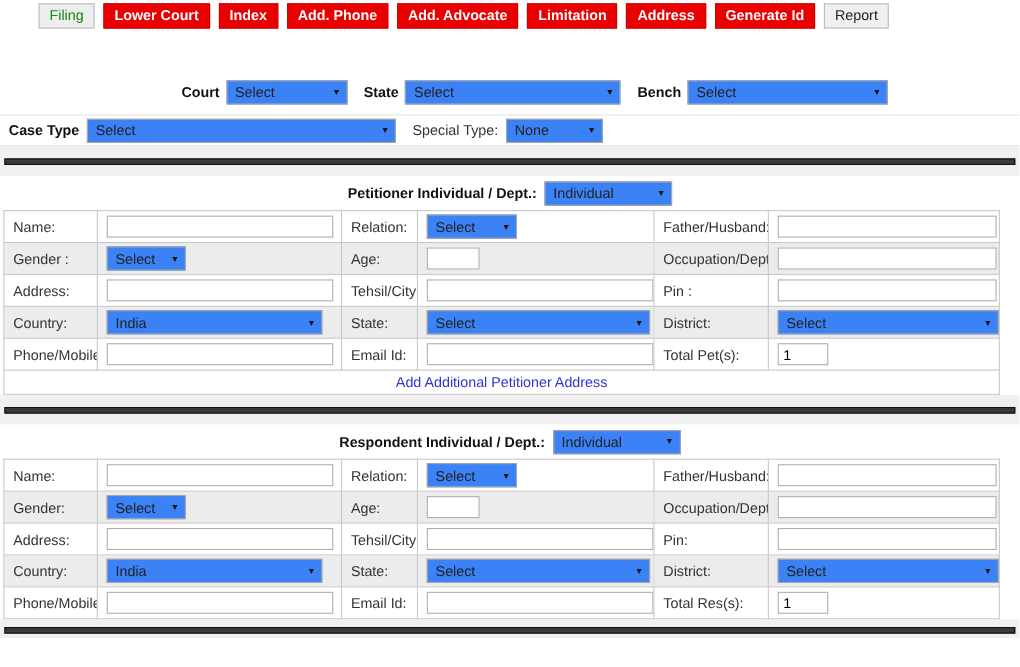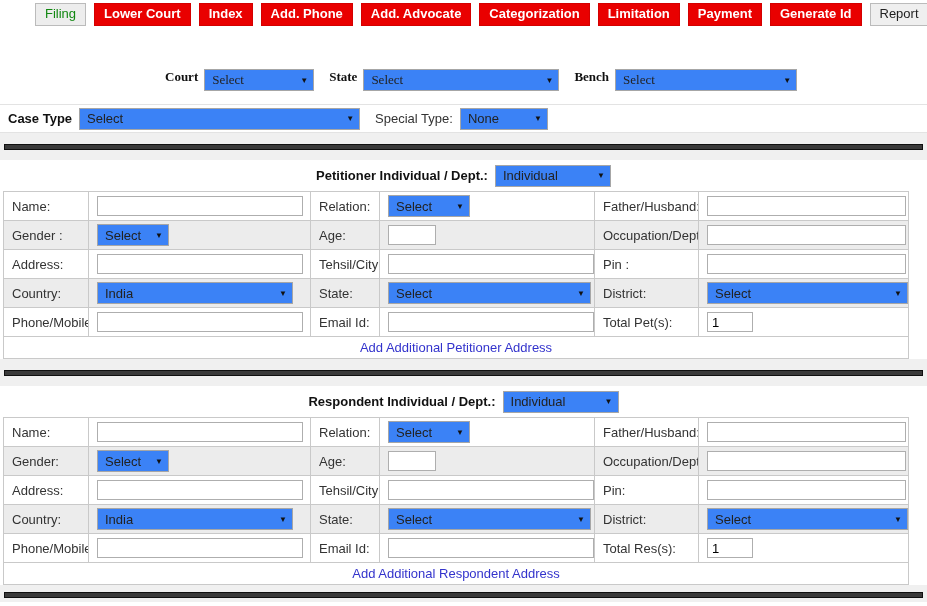--- a/index.html
+++ b/index.html
@@ -22,21 +22,21 @@
   .in { background: #fff; border: 1px solid #aeaeae; height: 20px; padding: 0 4px;
     font-family: "Liberation Sans", sans-serif; font-size: 13px; vertical-align: middle; }
 
   .sel-court { width: 110px; } .sel-state-top { width: 196px; } .sel-bench { width: 182px; }
   .sel-casetype { width: 281px; } .sel-special { width: 88px; } .sel-header { width: 116px; }
   .sel-relation { width: 82px; } .sel-gender { width: 72px; }
   .sel-country { width: 196px; } .sel-state { width: 203px; } .sel-district { width: 201px; }
   .in-wide { width: 206px; } .in-right { width: 199px; } .in-age { width: 48px; } .in-total { width: 46px; }
 
   
-  .filter-row { margin-top: 43px; padding-left: 165px; display: flex; align-items: flex-start; gap: 6px; height: 29px; font-family: Liberation Serif, serif; }
+  .filter-row { margin-top: 43px; padding-left: 165px; display: flex; align-items: center; gap: 6px; height: 29px; }
   .filter-row .flabel { font-weight: bold; color: #111; margin-left: 9px; }
   .filter-row .flabel:first-child { margin-left: 0; }
 
   .case-row { margin-top: 4px; height: 29px; display: flex; align-items: center; gap: 7px;
     padding-left: 8px; border-top: 1px solid #e3e3e3; border-bottom: 1px solid #e3e3e3; }
   .case-row .clabel-bold { font-weight: bold; color: #111; }
   .case-row .clabel { color: #333; margin-left: 8px; }
 
   
   .band { background: #f0f0f0; padding: 11px 0 10px; }
@@ -59,23 +59,22 @@
 </style>
 </head>
 <body>
 
 <div class="navbar">
   <span class="tab active">Filing</span>
   <span class="tab red">Lower Court</span>
   <span class="tab red">Index</span>
   <span class="tab red">Add. Phone</span>
   <span class="tab red">Add. Advocate</span>
-  <span class="tab red">Categorization</span>
   <span class="tab red">Limitation</span>
-  <span class="tab red">Payment</span>
+  <span class="tab red">Address</span>
   <span class="tab red">Generate Id</span>
   <span class="tab gray">Report</span>
 
 </div>
 
 <div class="filter-row">
   <span class="flabel">Court</span>
   <span class="sel sel-court">
     <span>Select</span>
     <span class="arrow">▼</span>
@@ -260,21 +259,18 @@
           </span></td>
   </tr>
   <tr>
     <td class="lbl">Phone/Mobile:</td>
     <td><input class="in in-wide" style=""></td>
     <td class="lbl">Email Id:</td>
     <td><input class="in in-wide" style=""></td>
     <td class="lbl">Total Res(s):</td>
     <td><input class="in in-total" value="1" style=""></td>
   </tr>
-  <tr class="link-row">
-    <td colspan="6"><a class="add-link" href="#">Add Additional Respondent Address</a></td>
-  </tr>
 </tbody>
   </table>
 
 <div class="band band-bottom">
     <div class="bar"></div>
   </div>
 
 </body></html>

